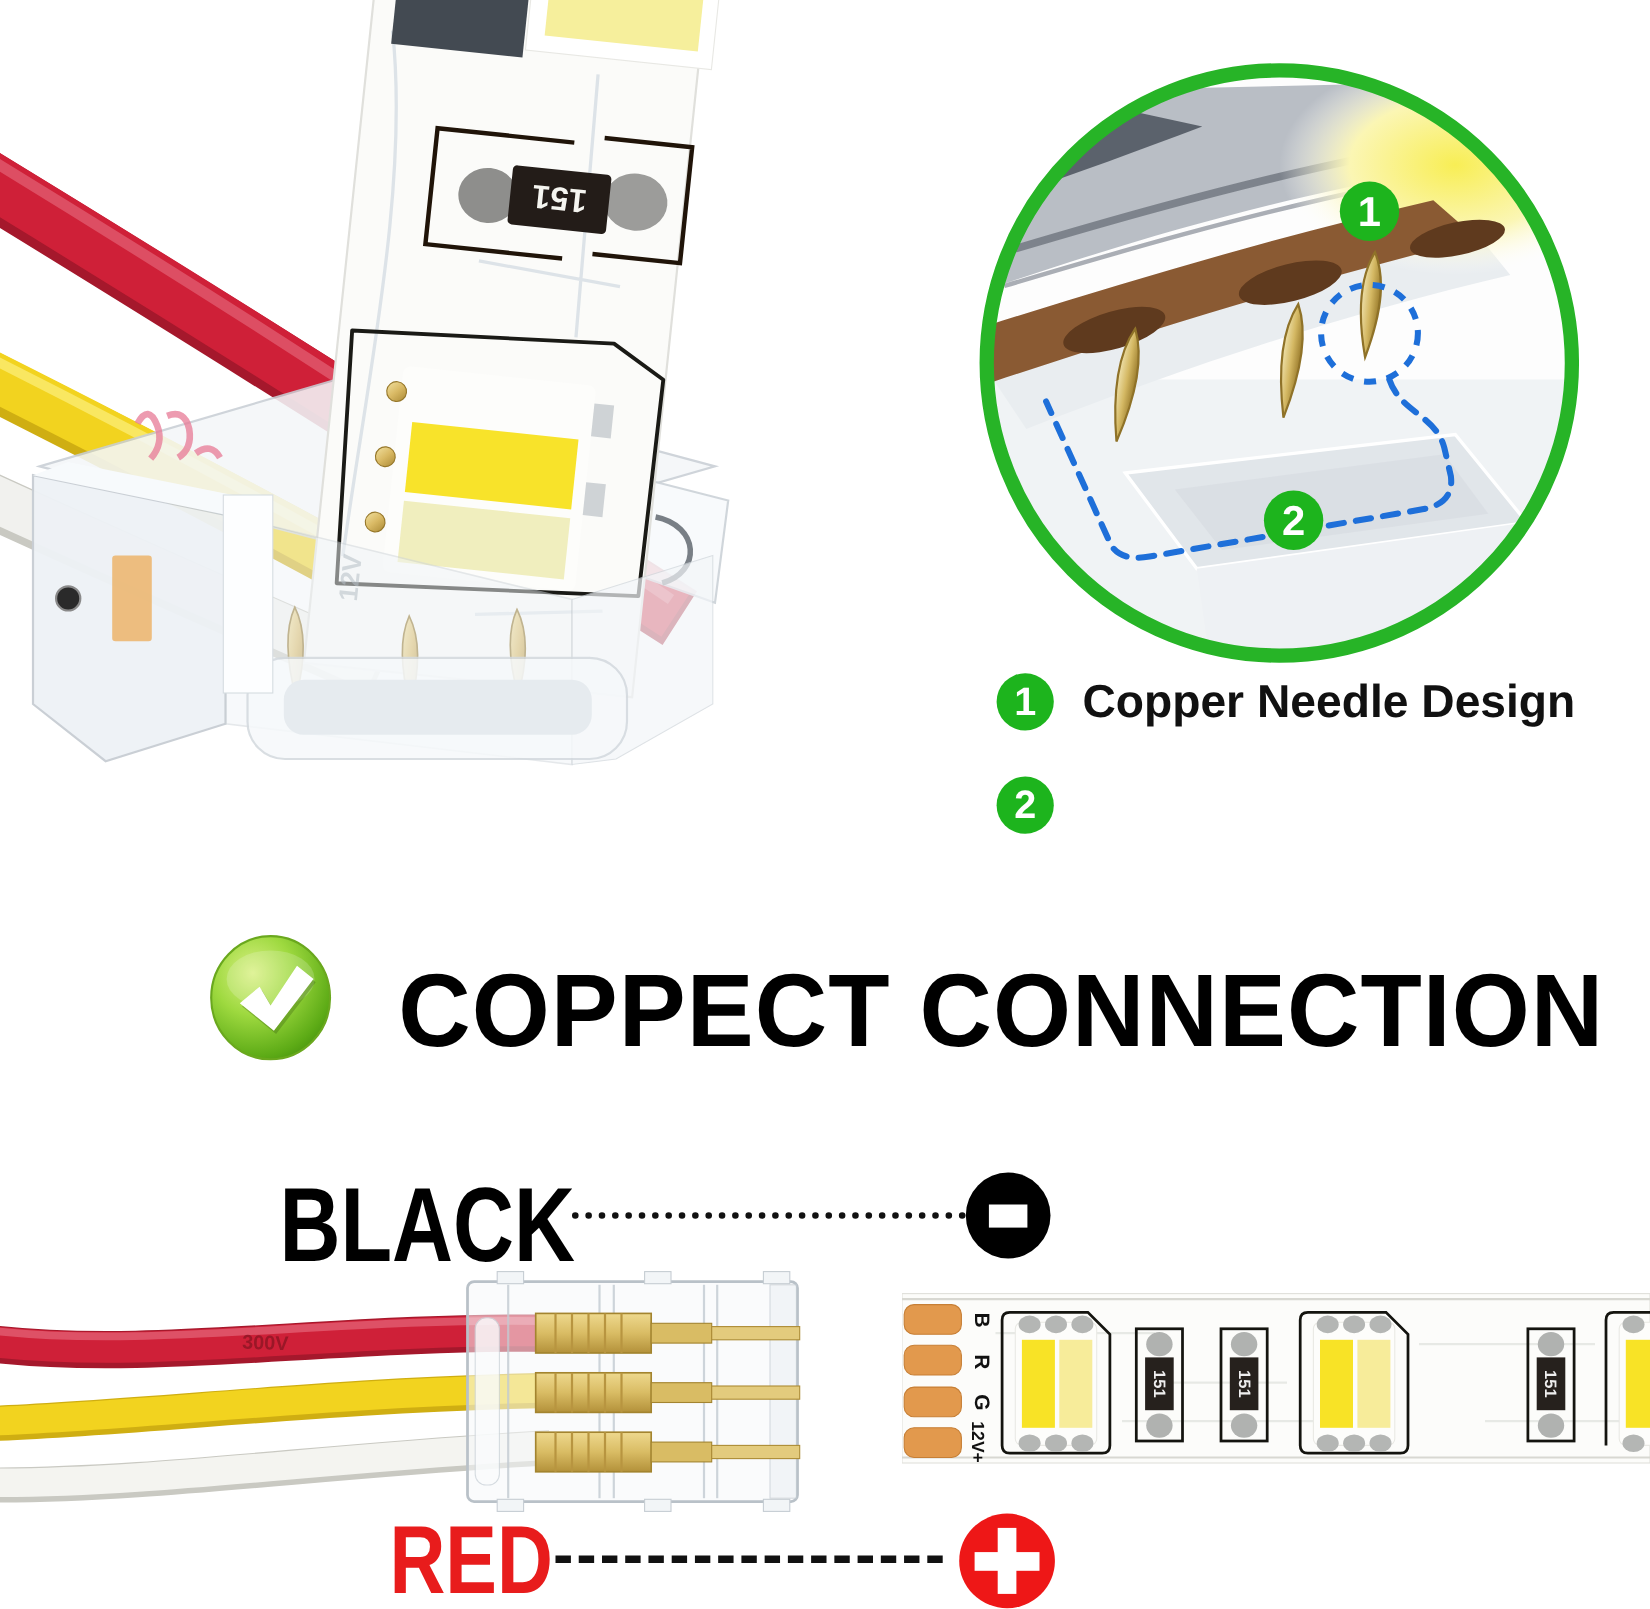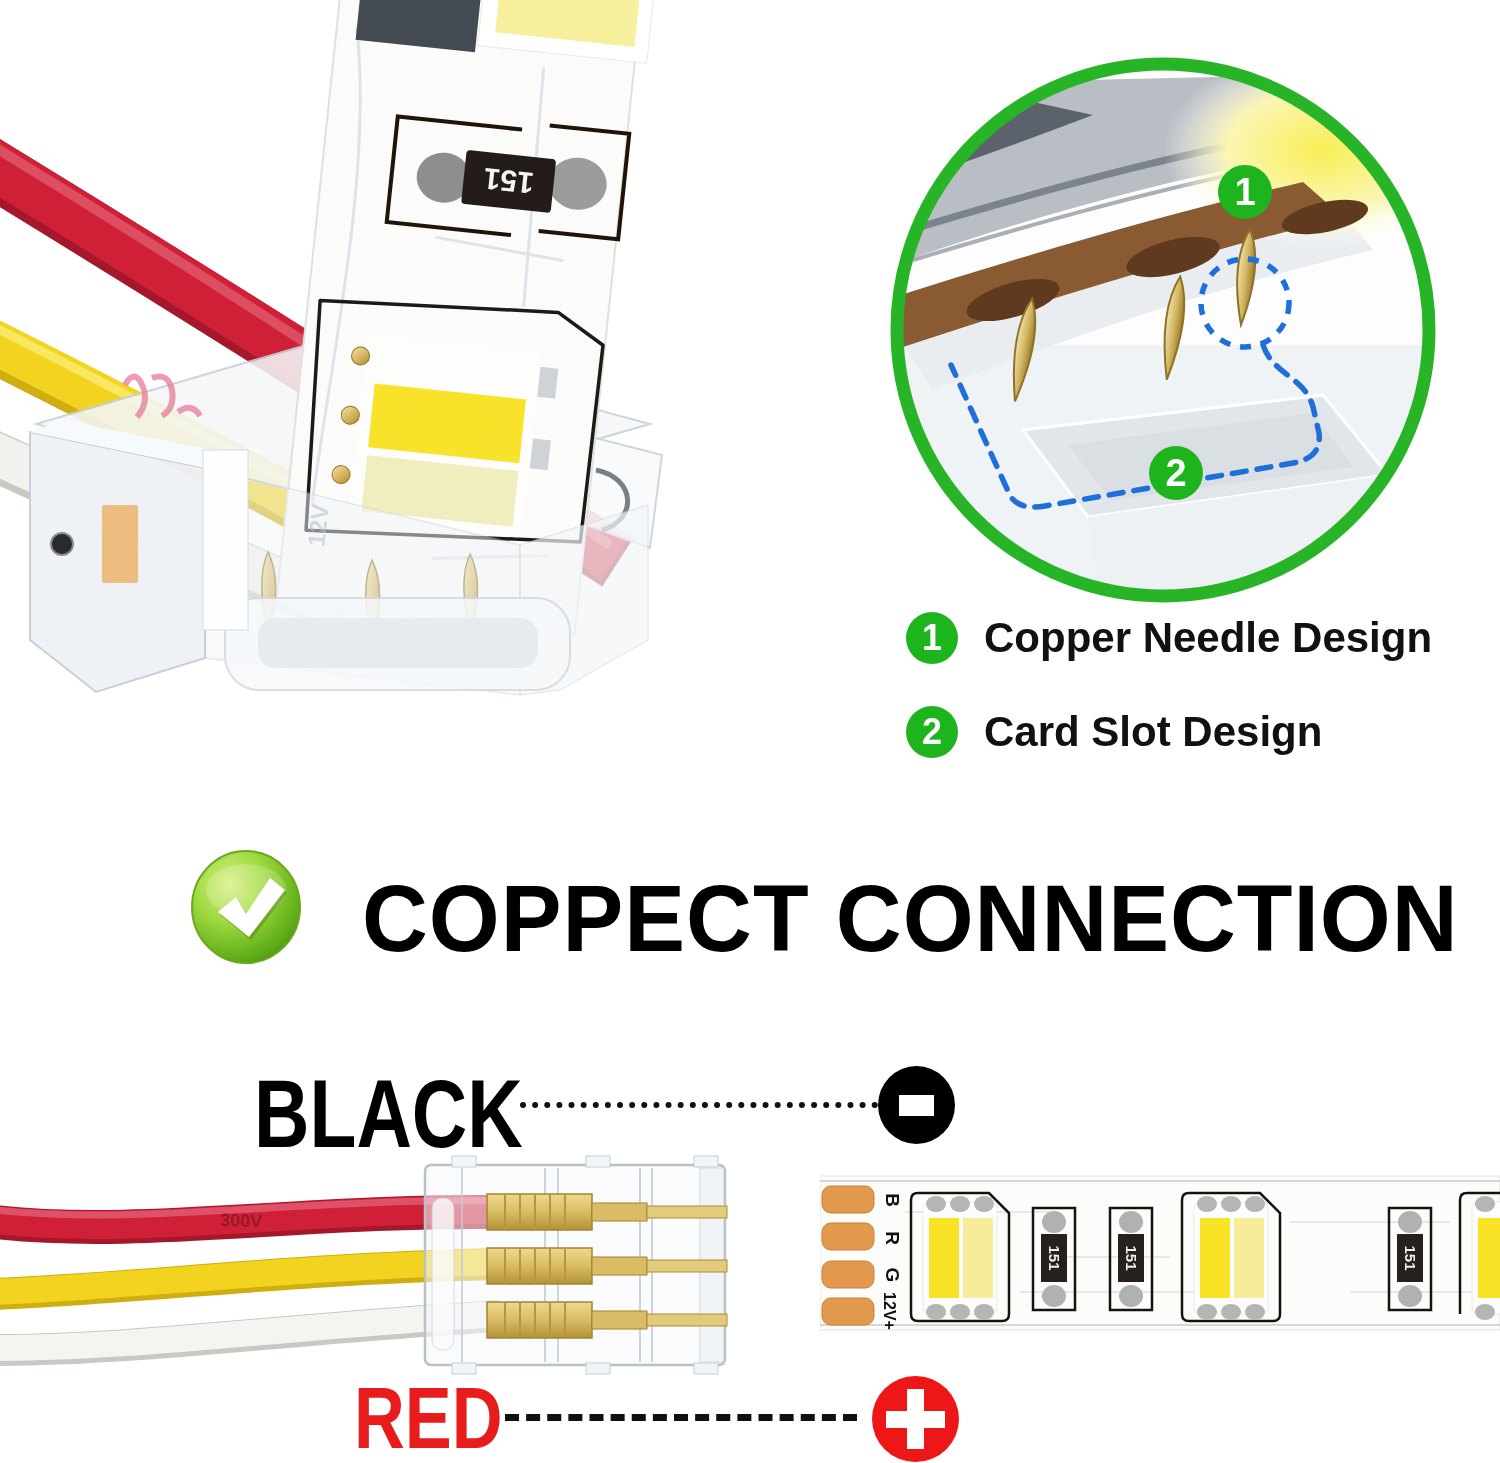--- a/index.html
+++ b/index.html
@@ -168,21 +168,20 @@
   <div class="legend-row" style="left:906px;top:612px">
     <div class="badge">
       <span>1</span>
     </div>
     <div class="legend-label">Copper Needle Design</div>
   </div>
   <div class="legend-row" style="left:906px;top:706px">
     <div class="badge">
       <span>2</span>
     </div>
-    <div class="legend-label">Card Slot Design</div>
   </div>
 
   <svg class="abs" style="left:190px;top:850px" width="112" height="114" viewBox="0 0 112 114">
     <defs>
       <radialGradient id="chk" cx="0.35" cy="0.3" r="0.85">
         <stop offset="0" stop-color="#d9f083"></stop>
           <stop offset="0.4" stop-color="#9ed93f"></stop>
         <stop offset="0.8" stop-color="#5dab16"></stop>
           <stop offset="1" stop-color="#3f8a0c"></stop>
       </radialGradient>

